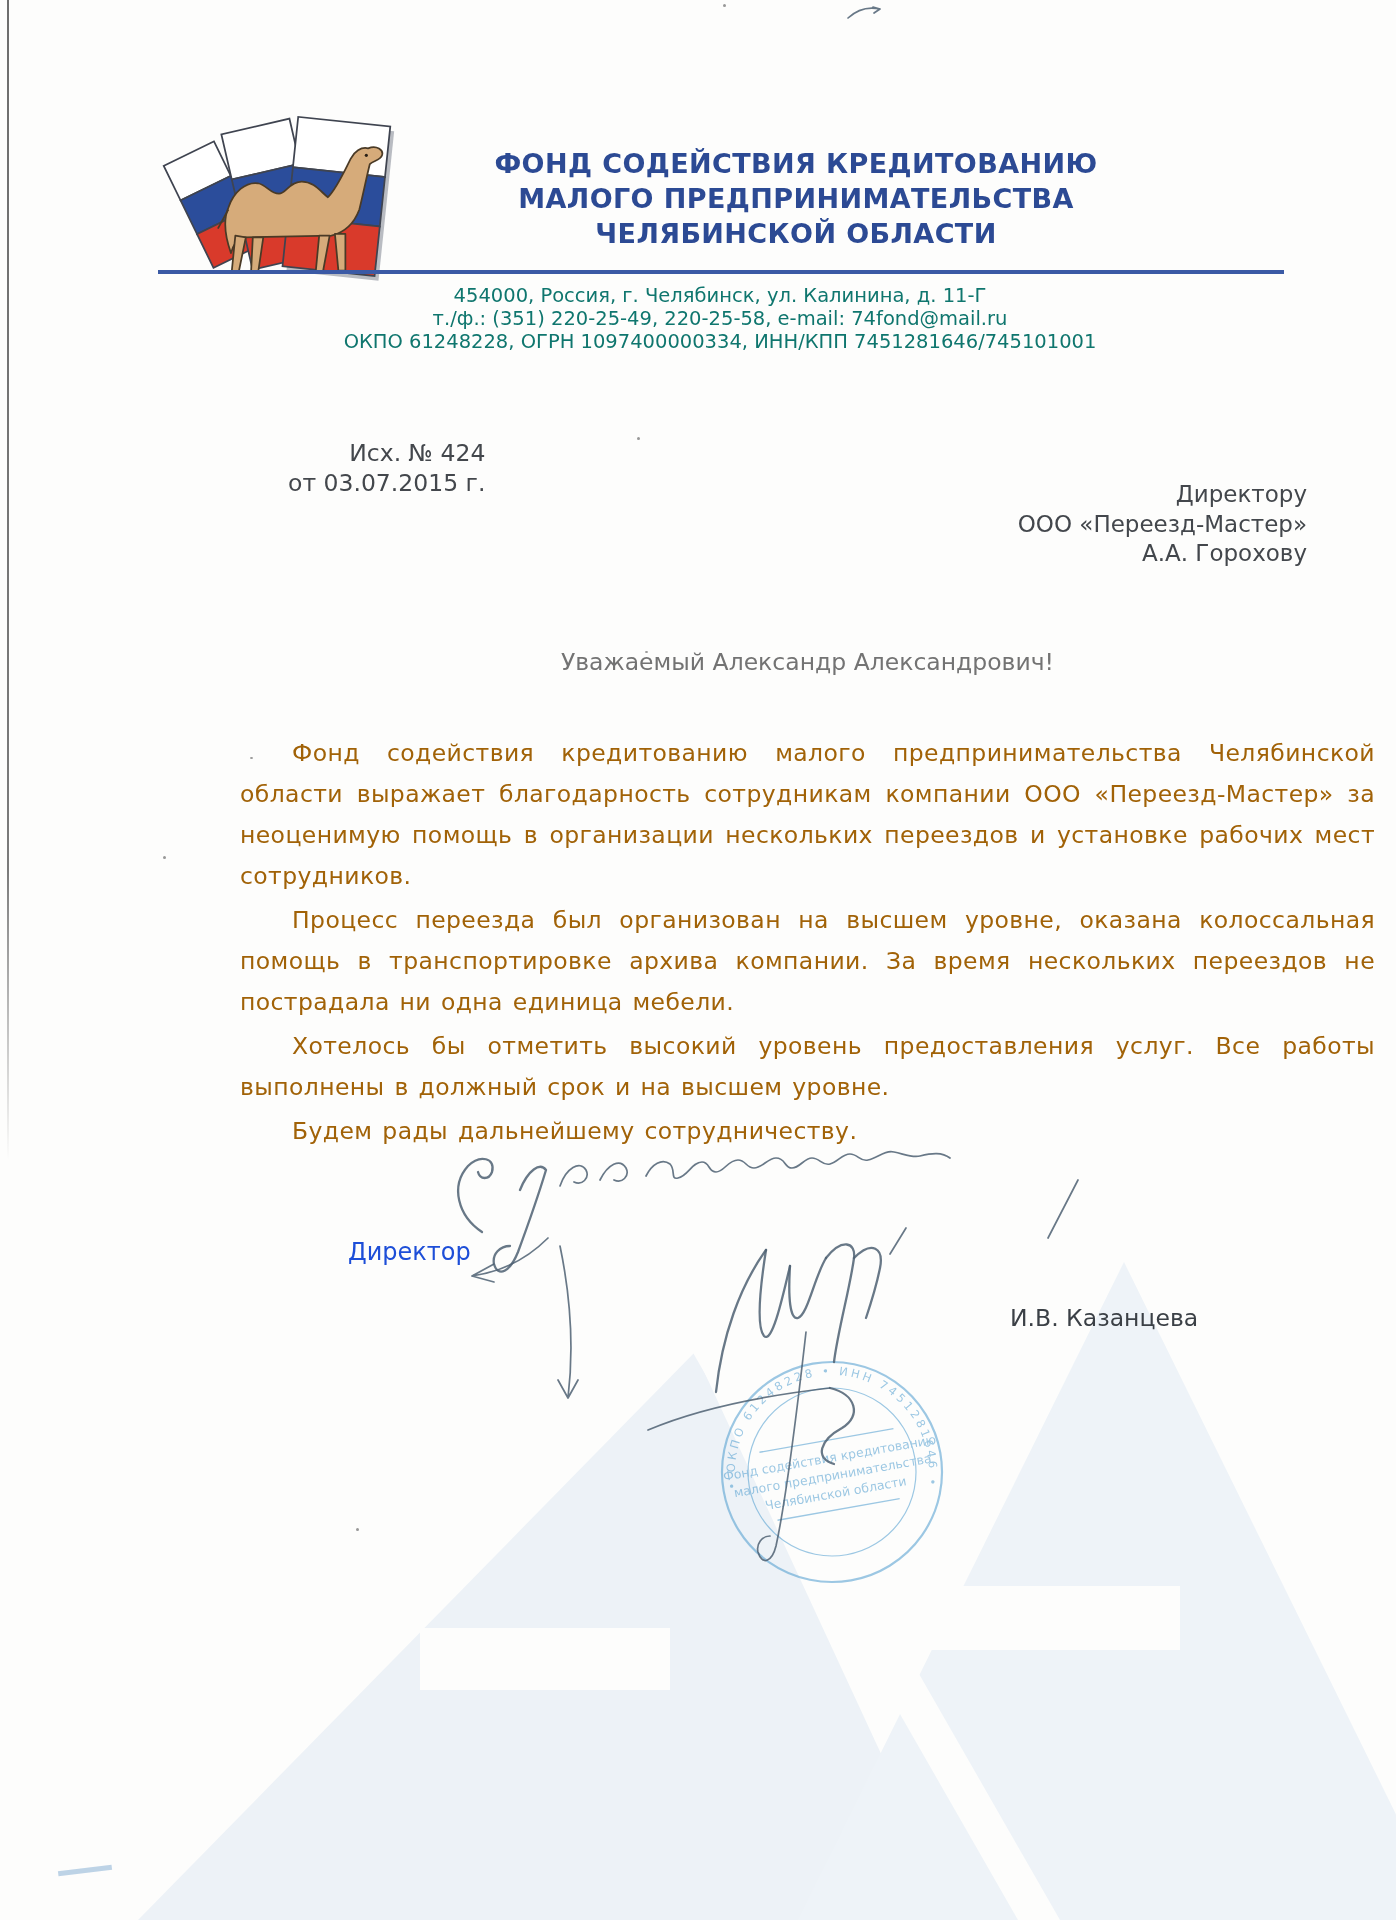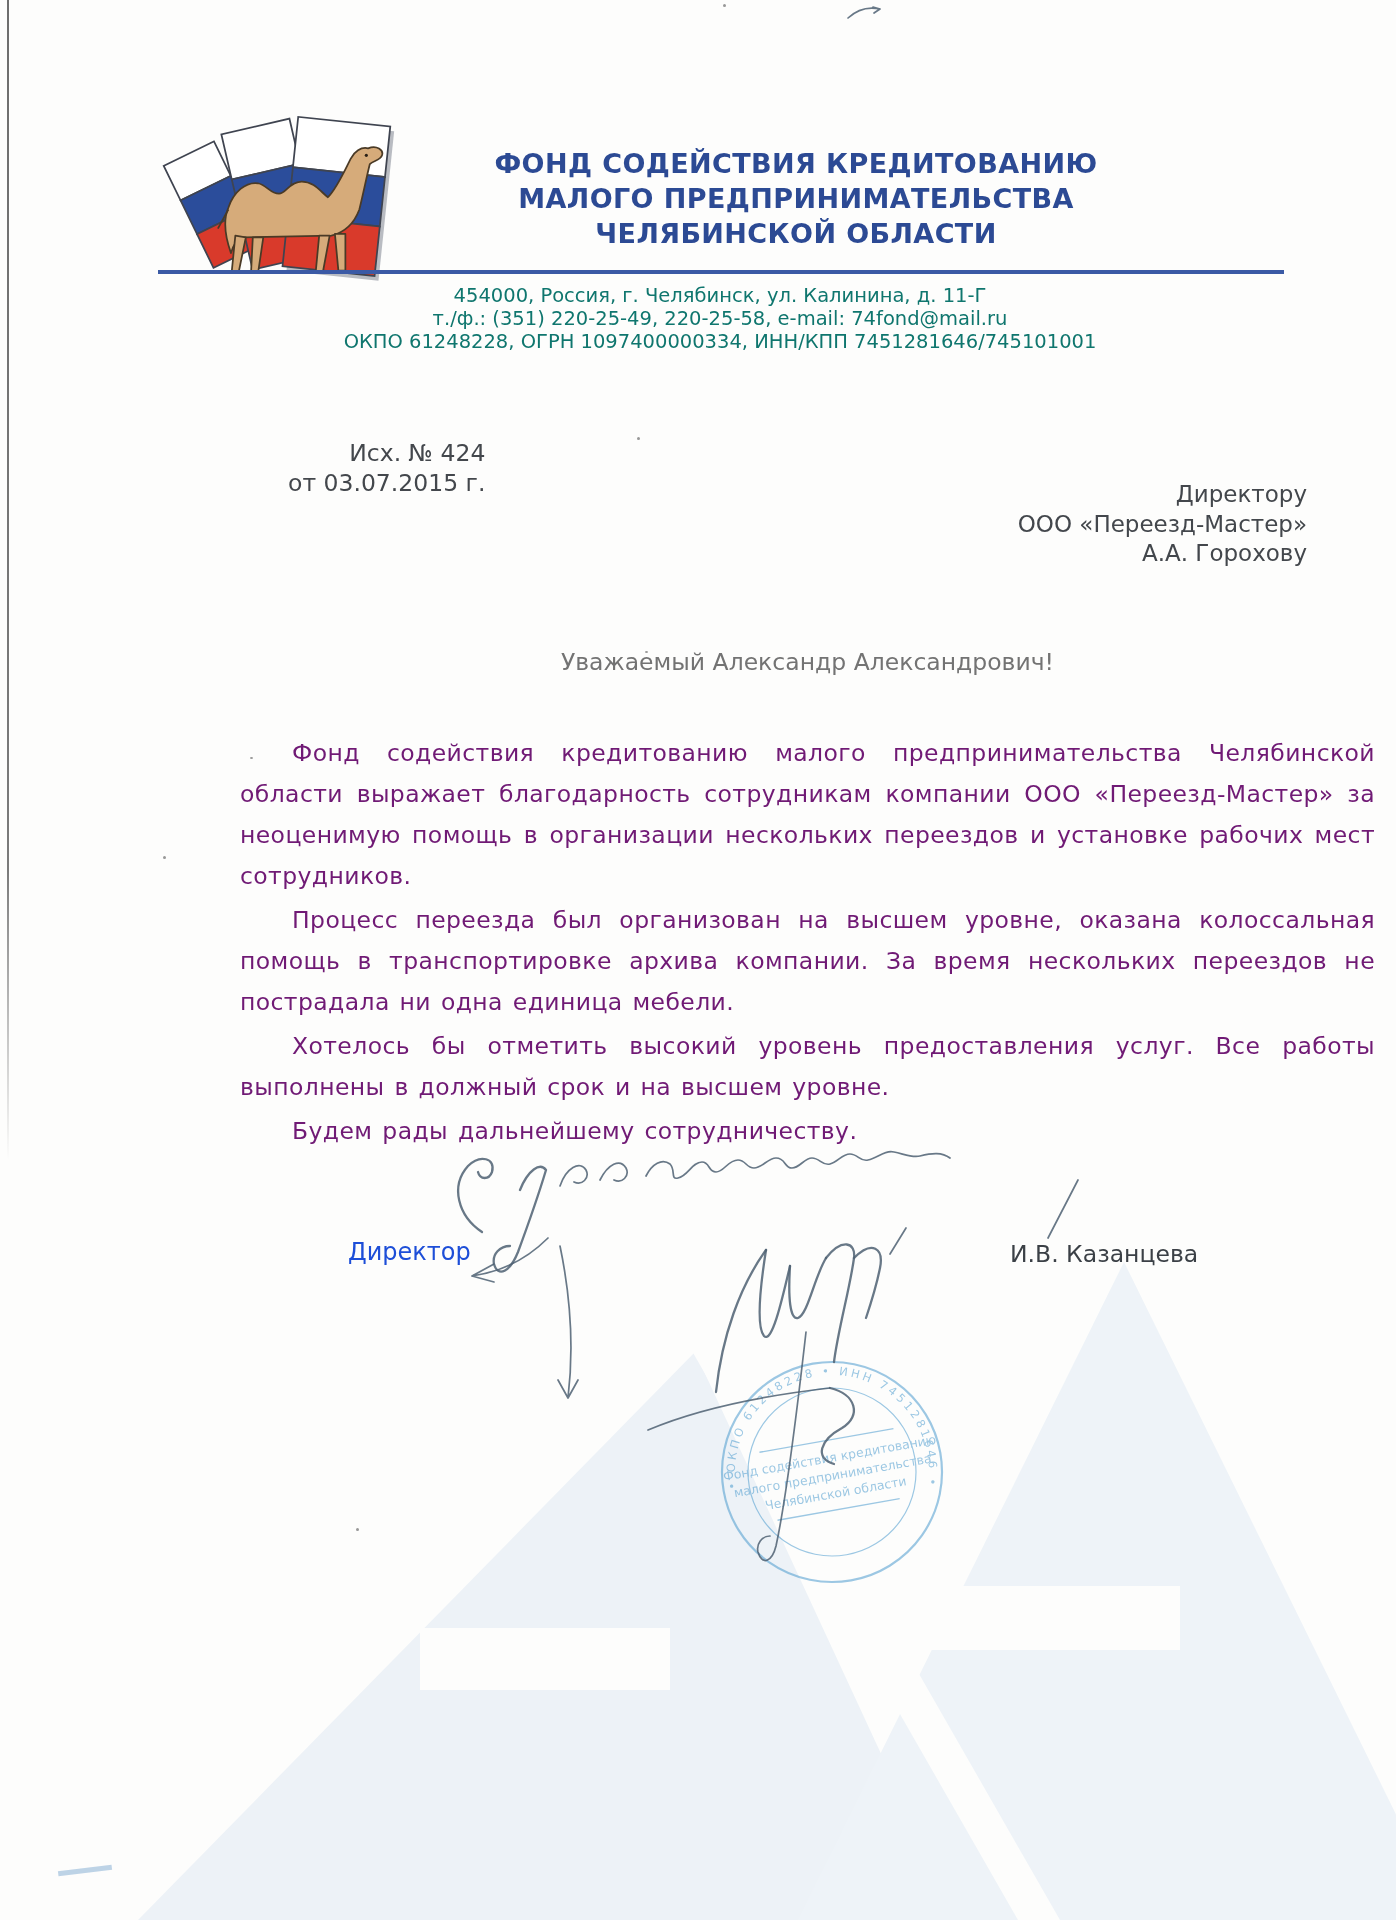--- a/index.html
+++ b/index.html
@@ -21,23 +21,23 @@
   .rule{position:absolute;left:158px;top:270px;width:1126px;height:4px;background:#3b5aa5;z-index:2;}
   .contact{position:absolute;left:260px;top:284px;width:920px;text-align:center;
     font-size:19.5px;line-height:23px;z-index:2;}
   .ref{position:absolute;left:288px;top:438px;font-size:23.5px;line-height:30px;color:#43474c;z-index:2;text-align:right;}
   .recipient{position:absolute;right:89px;top:432px;text-align:right;
     font-size:23px;line-height:29.5px;color:#43474c;z-index:2;margin-top:48px;}
   .salutation{position:absolute;left:240px;top:648px;width:1135px;text-align:center;
     font-size:23.5px;color:#737373;z-index:2;}
   .body-block{position:absolute;left:240px;top:733px;width:1135px;z-index:2;}
   .body-block p{margin:0 0 3px 0;font-size:23.5px;line-height:41px;text-align:justify;
-    text-indent:52px;color:#701a75;letter-spacing:.4px;word-spacing:2px;}
+    text-indent:52px;color:#a16207;letter-spacing:.4px;word-spacing:2px;}
   .signoff-title{position:absolute;left:348px;top:1238px;font-size:24px;color:#1d4ed8;z-index:2;}
-  .signoff-name{position:absolute;left:1010px;top:1240px;font-size:23.5px;color:#3b4046;z-index:2;}
+  .signoff-name{position:absolute;left:1010px;top:1304px;font-size:23.5px;color:#3b4046;z-index:2;}
   .pen{position:absolute;inset:0;z-index:3;pointer-events:none;}
   .pen path{fill:none;stroke:#4e6072;stroke-width:2.3;stroke-linecap:round;stroke-linejoin:round;opacity:.85;}
   .pen path.thin{stroke-width:1.7;}
   .blue-dash{position:absolute;left:58px;top:1868px;width:54px;height:5px;
     background:rgba(110,160,205,.45);transform:rotate(-7deg);z-index:1;}
 </style>
 </head>
 <body>
 
 <div class="page">

